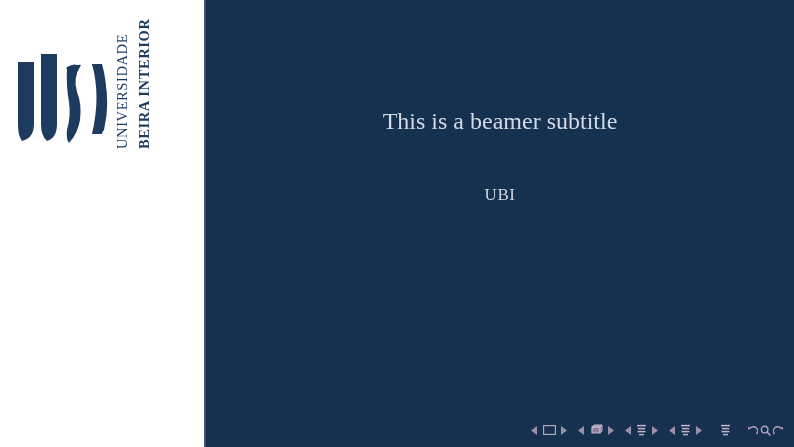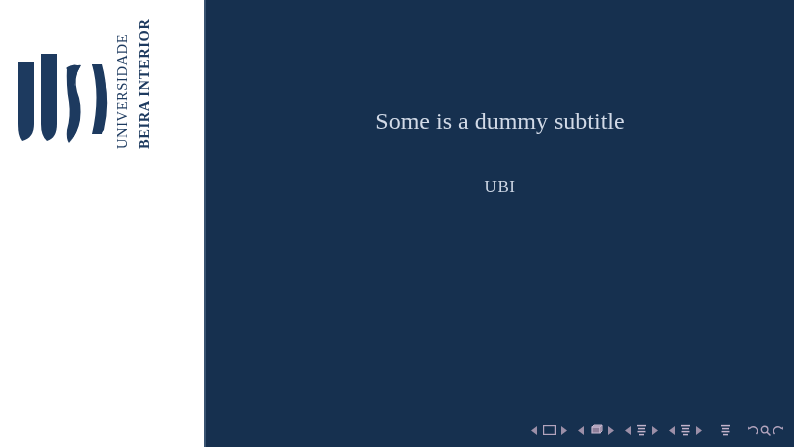--- a/index.html
+++ b/index.html
@@ -116,21 +116,21 @@
     font-size: 24px;
     font-weight: 400;
     margin: 0;
     padding-top: 46px;
   }
   .slide-institute {
     color: #cdd6e4;
     font-family: "Liberation Serif", serif;
     font-size: 17px;
     font-weight: 400;
-    margin: 0;
+    margin: 8px;
     padding-top: 42px;
     letter-spacing: 0.5px;
   }
 
   
   .navbar {
     position: absolute;
     right: 10px;
     bottom: 9px;
     height: 16px;
@@ -185,21 +185,21 @@
         <span class="vert-text vert-beira">BEIRA INTERIOR</span>
       </div>
 
     </div>
   </div>
   <div class="sidebar-edge"></div>
 
   <div class="main">
 
     <div class="titlebox">
-      <p class="slide-subtitle">Some is a dummy subtitle</p>
+      <p class="slide-subtitle">This is a beamer subtitle</p>
       <p class="slide-institute">UBI</p>
     </div>
 
     <div class="navbar">
 
       <div class="nav-group">
         <span class="nav-btn">
           <svg width="7" height="9" viewBox="0 0 7 9">
               <path d="M6 0 L6 9 L0 4.5 Z" fill="#9c8fa8"></path>
             </svg>

